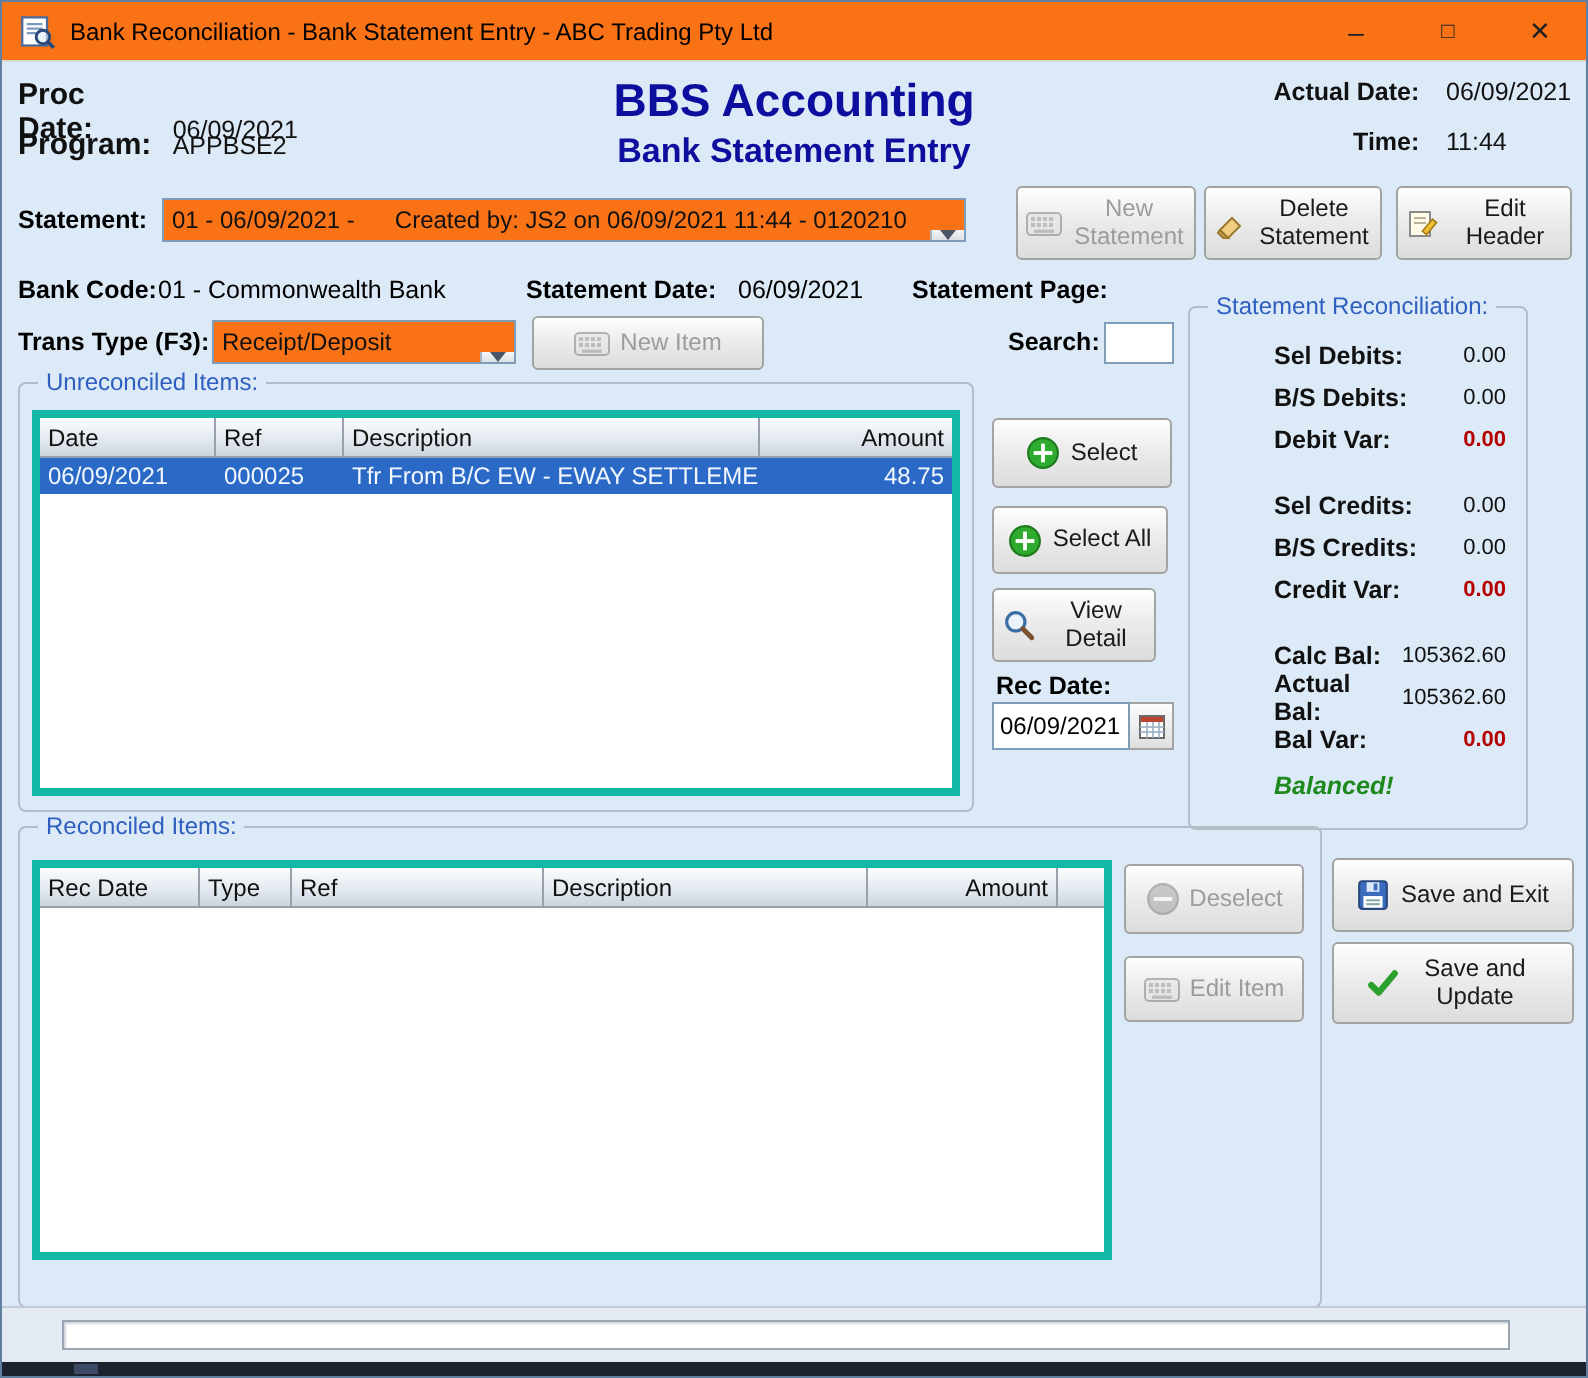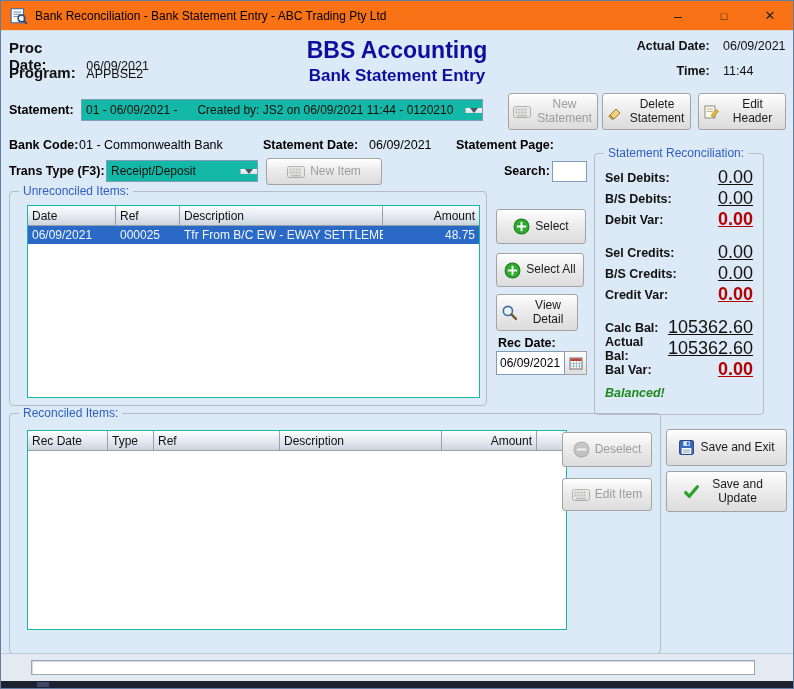--- a/index.html
+++ b/index.html
@@ -28,55 +28,55 @@
   .hdr-left .hv { display:inline-block; font-size:12.5px; padding-left:4px; }
   .hdr-center { position:absolute; left:160px; right:160px; top:6px; text-align:center; }
   .app-title { font-size:23px; font-weight:bold; color:#0d0d9e; }
   .screen-title { font-size:17px; font-weight:bold; color:#0d0d9e; margin-top:2px; }
   .hdr-right { position:absolute; right:8px; top:8px; }
   .hdr-right .row { height:25px; text-align:right; }
   .hdr-right .hl { display:inline-block; width:88px; text-align:right; font-weight:bold; font-size:12.5px; }
   .hdr-right .hv { display:inline-block; width:72px; text-align:left; padding-left:10px; font-size:12.5px; }
 
   
-  .combo { position:absolute; background:#14b8a6; border:1px solid #7f9db9; display:flex; align-items:center; }
+  .combo { position:absolute; background:#f97316; border:1px solid #7f9db9; display:flex; align-items:flex-end; }
   .combo-text { flex:1; padding:2px 4px; white-space:pre; overflow:hidden; font-size:12px; align-self:center; }
   .combo-arrow { width:17px; background:linear-gradient(#f4f6f8,#dbe0e6); border-left:1px solid #a8b2bd; display:flex; align-items:center; justify-content:center; }
   .tri { width:0; height:0; border-left:4px solid transparent; border-right:4px solid transparent; border-top:5px solid #4a5568; }
   .tinput { position:absolute; background:#fff; border:1px solid #7f9db9; font-family:"Liberation Sans",sans-serif; font-size:12px; padding:1px 3px; color:#000; }
 
   
   .btn { position:absolute; display:flex; align-items:center; justify-content:center; gap:5px;
          background:linear-gradient(#fefefe,#ececec 45%,#dcdcdc); border:1px solid #a3a3a3; border-radius:3px;
          font-size:12px; color:#1a1a1a; cursor:pointer; padding:2px 4px; box-shadow:inset 0 1px 0 #fff; }
   .btn .btxt { text-align:center; line-height:1.15; }
   .btn .ic { flex:0 0 auto; display:flex; }
   .btn.disabled { color:#9c9c9c; }
   .btn.disabled .ic { opacity:.5; filter:grayscale(.9); }
 
   
   .group { position:absolute; border:1px solid #b4bcc8; border-radius:4px; }
   .group-label { position:absolute; top:-8px; left:9px; background:#dce9f6; padding:0 4px; color:#2f5fc0; font-size:12px; white-space:nowrap; }
 
   
-  .tbl { position:absolute; background:#4c1d95; border:1px solid #14b8a6; display:flex; flex-direction:column; overflow:hidden;margin-left:11px; }
+  .tbl { position:absolute; background:#4c1d95; border:4px solid #14b8a6; display:flex; flex-direction:column; overflow:hidden; }
   .tbl-head { display:flex; height:20px; background:linear-gradient(#fcfdfe,#e3e9f0 55%,#ccd4dd); border-bottom:1px solid #98a0ac; flex:0 0 auto; }
   .th { font-size:12px; padding:0 4px; border-right:1px solid #98a0ac; display:flex; align-items:center; color:#111; overflow:hidden; white-space:nowrap; }
   .tbl-row { display:flex; height:18px; flex:0 0 auto; }
   .tbl-row.selected { background:#2a6ac6; color:#f2f7ff; }
   .td { font-size:12px; padding:1px 4px; overflow:hidden; white-space:nowrap; display:flex; align-items:center; }
   .tbl-fill { flex:1; background:#fff; }
   .c-u-date{width:88px} .c-u-ref{width:64px} .c-u-desc{flex:1} .c-u-amt{width:96px; justify-content:flex-end;}
   .c-r-date{width:80px} .c-r-type{width:46px} .c-r-ref{width:126px} .c-r-desc{width:162px} .c-r-amt{width:95px; justify-content:flex-end;} .c-r-fill{flex:1; border-right:none;}
 
   
   .recon-body { padding:13px 10px 0 10px; }
   .recon-row { display:flex; justify-content:space-between; align-items:center; height:21px; }
   .recon-lbl { font-weight:bold; font-size:12.5px; }
-  .recon-val { font-size:18px;text-decoration:underline; }
+  .recon-val { font-size:11px; }
   .recon-val.red { color:#b40000; font-weight:bold; }
   .recon-gap { height:12px; }
   .recon-status { margin-top:6px; font-weight:bold; font-style:italic; color:#1e8a1e; font-size:12.5px; }
 
   
   .recdate-field { position:absolute; display:flex; align-items:stretch; }
   .recdate-field input { flex:1; min-width:0; border:1px solid #7f9db9; font-family:"Liberation Sans",sans-serif; font-size:12px; padding:1px 3px; }
   .cal-btn { width:22px; border:1px solid #a3a3a3; border-left:none; background:linear-gradient(#fdfdfd,#dedede); display:flex; align-items:center; justify-content:center; cursor:pointer; }
 
   
@@ -287,21 +287,21 @@
               <line x1="1" y1="7.5" x2="13" y2="7.5"></line>
               <line x1="1" y1="10" x2="13" y2="10"></line>
               <line x1="4.5" y1="5" x2="4.5" y2="13"></line>
               <line x1="7.5" y1="5" x2="7.5" y2="13"></line>
               <line x1="10.5" y1="5" x2="10.5" y2="13"></line>
             </g>
           </svg>
       </span>
     </div>
 
-    <div class="group" style="left:593px; top:122px; width:170px; height:262px;">
+    <div class="group" style="left:593px; top:122px; width:170px; height:262px;padding-left:32px;">
       <span class="group-label">Statement Reconciliation:</span>
       <div class="recon-body">
         <div class="recon-row">
             <span class="recon-lbl">Sel Debits:</span>
             <span class="recon-val">0.00</span>
           </div>
         <div class="recon-row">
             <span class="recon-lbl">B/S Debits:</span>
             <span class="recon-val">0.00</span>
           </div>

